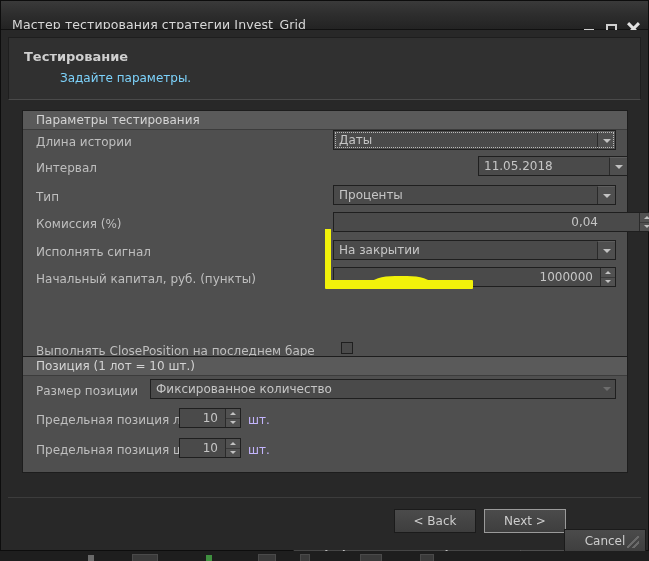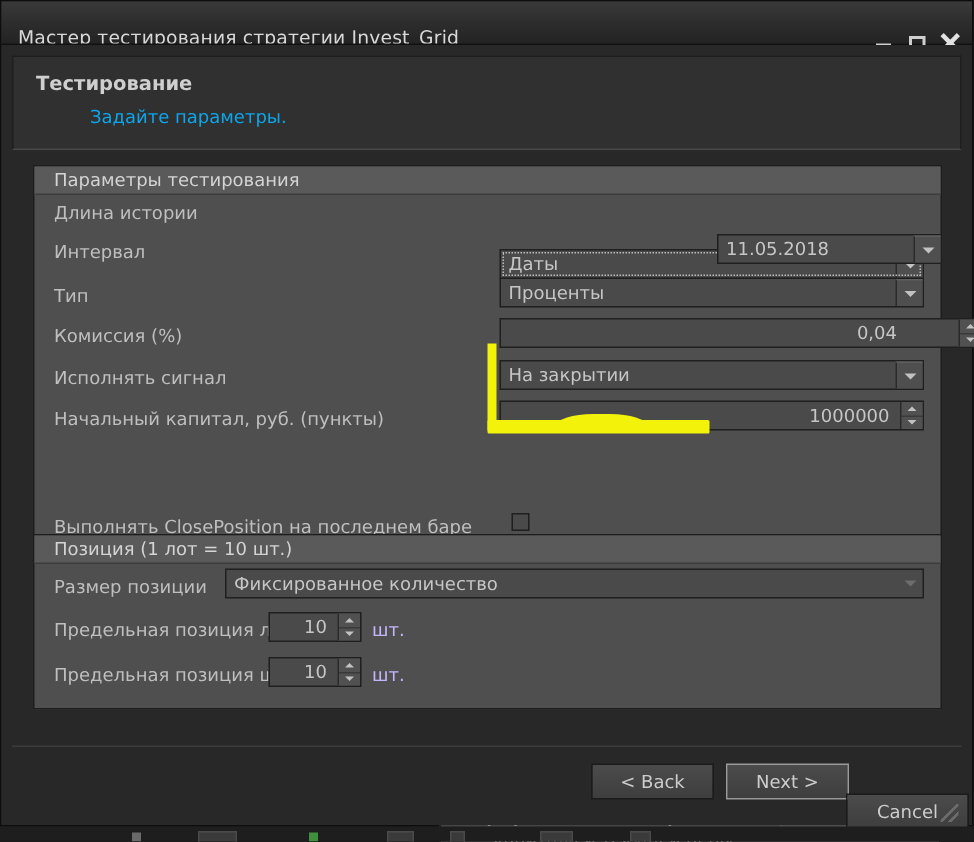--- a/index.html
+++ b/index.html
@@ -100,21 +100,21 @@
     padding: 11px 0 0 15px;
   }
   #header-title {
     font-size: 13px;
     font-weight: bold;
     color: #cfcfcf;
     margin-bottom: 7px;
   }
   #header-sub {
     font-size: 12px;
-    color: #0ea5e9;
+    color: #7dd3fc;
     padding-left: 36px;
   }
 
   
   #content {
     flex: 1 1 auto;
     background: #282828;
     position: relative;
     padding: 10px 0 0 0;
   }
@@ -384,21 +384,21 @@
       <div id="header-title">Тестирование</div>
       <div id="header-sub">Задайте параметры.</div>
     </div>
 
     <div id="content">
 
       <div class="panel" id="panel-params">
         <div class="group-head">Параметры тестирования</div>
 
         <div class="rowlabel" style="left:13px; top:24px;">Длина истории</div>
-        <div class="ctrl focus" style="left:310px; top:19px; width:283px;margin-top:36px;">
+        <div class="ctrl focus" style="left:310px; top:19px; width:283px;">
           <div class="val">Даты</div>
           <div class="drop-btn">
             <span class="caret"></span>
           </div>
         </div>
 
         <div class="rowlabel" style="left:13px; top:50px;">Интервал</div>
         <div class="ctrl" style="left:455px; top:45px; width:150px;">
           <div class="val">11.05.2018</div>
           <div class="drop-btn">

